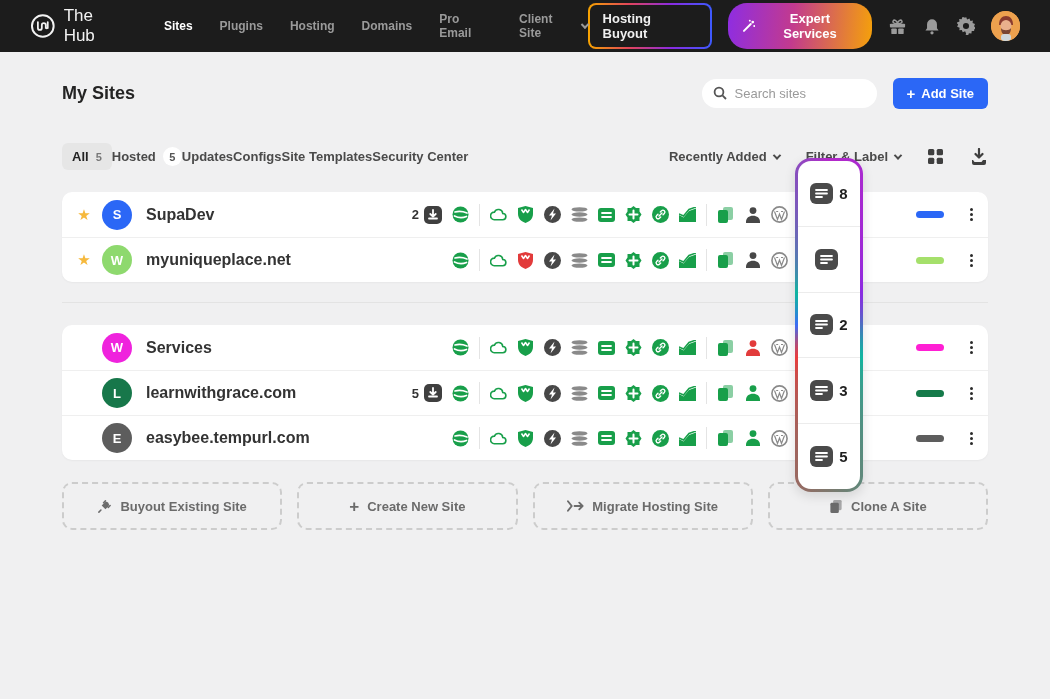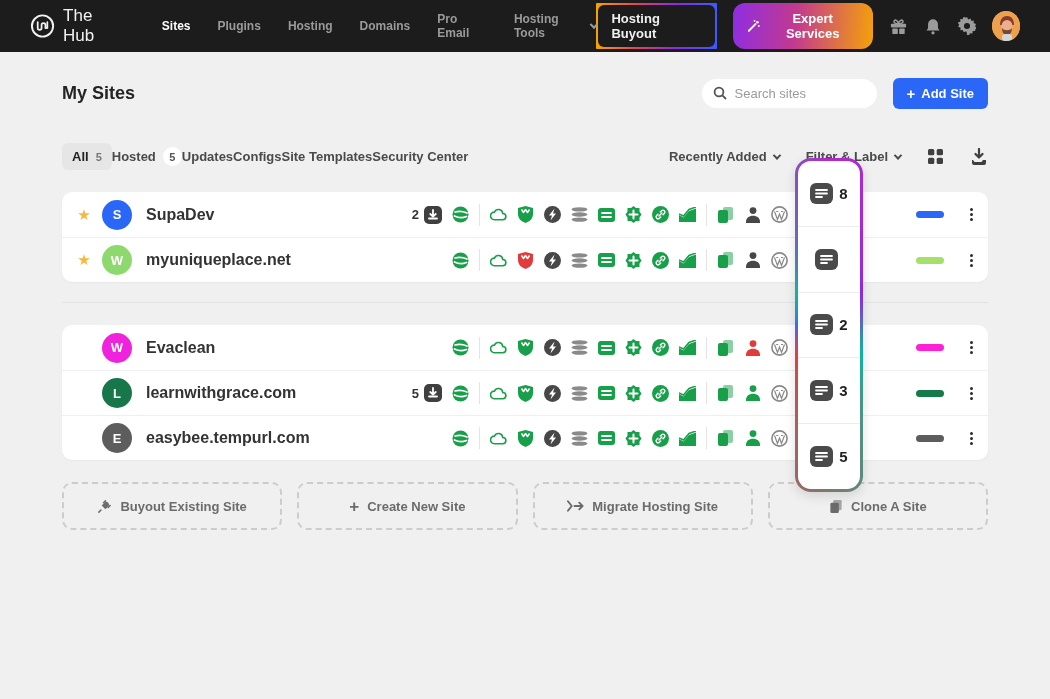--- a/index.html
+++ b/index.html
@@ -12,23 +12,23 @@
     color:#333;
   }
   
   .topbar { height:52px; background:#1c1c1c; display:flex; align-items:center; padding:0 30px; }
   .brand { display:flex; align-items:center; gap:8px; color:#f2f2f2; font-size:17px; font-weight:500; }
   .nav { display:flex; align-items:center; gap:27px; margin-left:36px; }
   .nav-item { font-size:12px; font-weight:bold; color:#9a9a9a; cursor:pointer; display:flex; align-items:center; }
   .nav-item.active { color:#ffffff; }
   .chev { width:6px; height:6px; border-right:2px solid currentColor; border-bottom:2px solid currentColor; transform:rotate(45deg) translate(-1px,-1px); display:inline-block; margin-left:7px; }
   .topbar-right { margin-left:auto; display:flex; align-items:center; gap:16px; }
-  .grad-border { padding:2px; border-radius:1px; background:linear-gradient(90deg,#f7a400,#e2445c,#8a2be2,#3d5afe); }
+  .grad-border { padding:2px; border-radius:8px; background:linear-gradient(90deg,#f7a400,#e2445c,#8a2be2,#3d5afe); }
   .grad-border .inner { display:block; background:#1c1c1c; border-radius:6px; padding:6px 13px; color:#f0f0f0; font-size:13px; font-weight:bold; }
-  .expert-btn { border:none; border-radius:12px; padding:8px 14px; color:#fff; font-size:13px; font-weight:bold; background:linear-gradient(95deg,#8e2de2 0%,#c23a8e 45%,#f5a10a 100%); display:flex; align-items:center; gap:7px; cursor:pointer; font-family:inherit; }
+  .expert-btn { border:none; border-radius:19px; padding:8px 14px; color:#fff; font-size:13px; font-weight:bold; background:linear-gradient(95deg,#8e2de2 0%,#c23a8e 45%,#f5a10a 100%); display:flex; align-items:center; gap:7px; cursor:pointer; font-family:inherit; }
   .top-icon { color:#9b9b9b; display:flex; align-items:center; cursor:pointer; }
   .avatar-top { width:30px; height:30px; border-radius:50%; overflow:hidden; background:#eda14e; cursor:pointer; }
   
   .main { padding:0 62px; }
   .title-row { display:flex; align-items:center; margin-top:26px; }
   .page-title { font-size:18px; font-weight:bold; color:#242424; }
   .title-right { margin-left:auto; display:flex; align-items:center; gap:16px; }
   .search-pill { position:relative; }
   .search-pill input { width:175px; height:29px; border:none; border-radius:15px; background:#fff; padding:0 10px 0 33px; font-size:13px; font-family:inherit; color:#333; outline:none; }
   .search-pill input::placeholder { color:#9a9a9a; }
@@ -85,21 +85,21 @@
     </svg>
     <span>The Hub</span>
   </div>
   <div class="nav">
     <span class="nav-item active">Sites</span>
     <span class="nav-item">Plugins</span>
     <span class="nav-item">Hosting</span>
     <span class="nav-item">Domains</span>
     <span class="nav-item">Pro Email</span>
     <span class="nav-item">
-        <span>Hosting Tools</span>
+        <span>Client Site</span>
         <span class="chev"></span>
       </span>
   </div>
   <div class="topbar-right">
     <span class="grad-border">
         <span class="inner">Hosting Buyout</span>
       </span>
     <button class="expert-btn">
       <svg width="14" height="14" viewBox="0 0 14 14">
         <path d="M2 12 L9 5" stroke="#fff" stroke-width="2" stroke-linecap="round"></path>
@@ -407,21 +407,21 @@
   </div>
 </div>
   <div class="group-divider"></div>
 
   <div class="card">
   <div class="site-row">
     <span class="star" style="visibility: hidden;">★</span>
     <span class="avatar" style="background: rgb(239, 35, 221);">
           <span>W</span>
         </span>
-    <span class="site-name">Evaclean</span>
+    <span class="site-name">Services</span>
     <span class="updates" style="visibility: hidden;">
       <span class="updates-count"></span>
       <svg width="18" height="18" viewBox="0 0 18 18">
             <rect width="18" height="18" rx="5" fill="#3f3f3f"></rect>
             <path d="M9 4v6M6.3 8L9 10.7 11.7 8" stroke="#fff" stroke-width="1.8" fill="none" stroke-linecap="round" stroke-linejoin="round"></path>
             <path d="M5 12.5h8" stroke="#fff" stroke-width="1.8" stroke-linecap="round"></path>
           </svg>
     </span>
     <span class="icon c-green" style="margin-left:10px">
       <svg width="17" height="17" viewBox="0 0 17 17">

